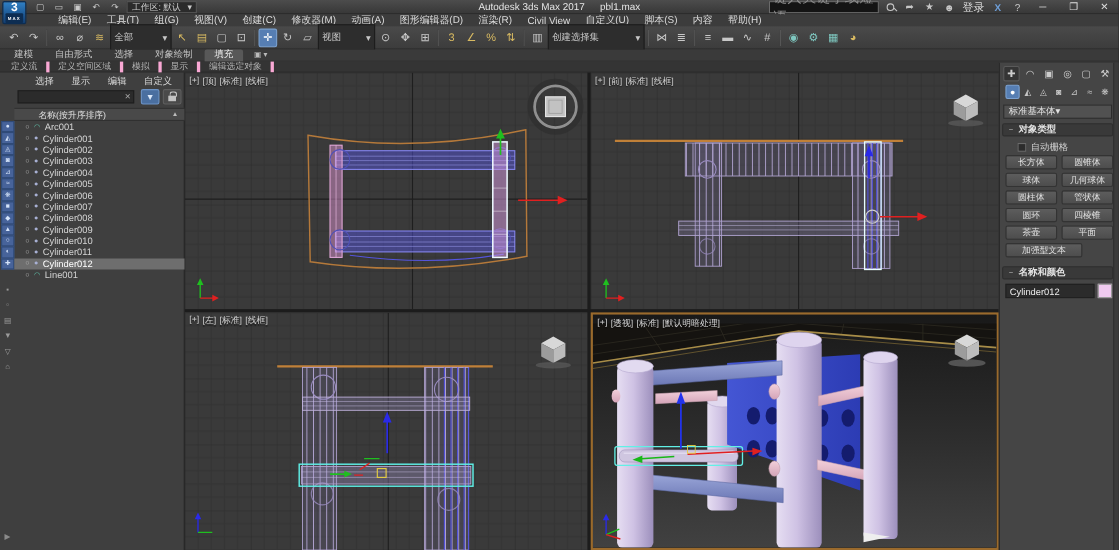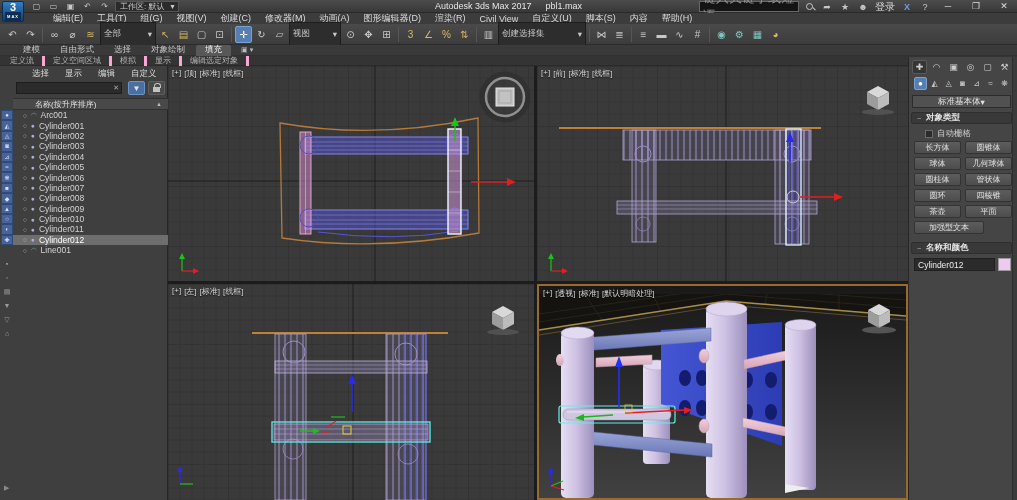--- a/index.html
+++ b/index.html
@@ -51,21 +51,21 @@
     color:#c8c8c8; font-size:10px; border-radius:2px; }
   .ticon.gold { color:#d8ba62; }
   .ticon.teal { color:#7fc8c0; }
   .ticon.active-tool { background:#567eb3; border:1px solid #7ba1d0; color:#fff; }
   .tsep { width:1px; height:15px; background:#2d2d2d; border-right:1px solid #565656; margin:0 2px; }
   .tdd { height:16px; background:#2d2d2d; border:1px solid #1d1d1d; color:#c8c8c8;
     font-size:8.5px; display:flex; align-items:center; justify-content:space-between; padding:11px 3px; }
 
   
   #ribbon-tabs { left:0; top:45px; width:1017px; height:11px; background:#3a3a3a;
-    border-bottom:1px solid #303030; padding-left:14px; gap:2px; }
+    border-bottom:1px solid #303030; padding-left:4px; gap:2px; }
   .rtab { padding:0 9px; height:11px; display:flex; align-items:center; font-size:8.5px; color:#c4c4c4; }
   .rtab.active { background:#585858; color:#f0f0f0; border-radius:2px 2px 0 0; }
   .rmin { margin-left:8px; color:#bbb; font-size:7px; display:flex; gap:2px; align-items:center; }
   #ribbon-panels { left:0; top:56px; width:1017px; height:10px; background:#343434;
     border-bottom:1px solid #2a2a2a; padding-left:2px; }
   .rpanel { padding:0 8px; height:10px; display:flex; align-items:center; font-size:8px;
     color:#b4b4b4; border-right:3px solid #f9a8d4; }
 
   
   #explorer { left:0; top:66px; width:168px; height:434px; background:#3f3f3f; border-right:1px solid #262626; }
@@ -117,21 +117,21 @@
   #cp-scroll { right:0; top:0; width:5px; height:443px; background:#3b3b3b; border-left:1px solid #2e2e2e; }
   #cp-tabs { left:3px; top:3px; gap:2px; }
   .cp-tab { width:15px; height:14px; display:flex; align-items:center; justify-content:center;
     color:#cdcdcd; font-size:9px; border-radius:2px; }
   .cp-tab.active { background:#353535; border:1px solid #5a5a5a; }
   #cp-cats { left:5px; top:20px; gap:1px; }
   .cp-cat { width:13px; height:13px; display:flex; align-items:center; justify-content:center;
     color:#c6c6c6; font-size:8px; border-radius:2px; }
   .cp-cat.active { background:#567eb3; color:#fff; border:1px solid #7ba1d0; }
   #cp-dd { left:3px; top:38px; width:99px; height:13px; background:#515151; border:1px solid #2c2c2c;
-    display:flex; align-items:center; justify-content:center; padding:0 4px;
+    display:flex; align-items:center; justify-content:flex-start; padding:0 4px;
     font-size:8.5px; color:#e2e2e2; }
   .rollout { left:2px; width:101px; height:12px; background:#393939; border:1px solid #2e2e2e;
     border-radius:2px; display:flex; align-items:center; gap:5px; padding:0 5px;
     font-size:8.5px; font-weight:bold; color:#e4e4e4; }
   .rollout .rm { font-size:7px; color:#bdbdbd; font-weight:normal; }
   #cp-autogrid { left:16px; top:71px; gap:4px; font-size:8.5px; color:#cfcfcf; }
   #cp-autogrid .cb { width:8px; height:8px; background:#2c2c2c; border:1px solid #6a6a6a; }
   #cp-buttons { left:5px; top:84px; width:98px; display:flex; flex-wrap:wrap; gap:3px 4px; }
   .cp-btn { width:47px; height:13px; background:linear-gradient(#5d5d5d,#4d4d4d);
     border:1px solid #333; border-radius:2px; display:flex; align-items:center; justify-content:center;

